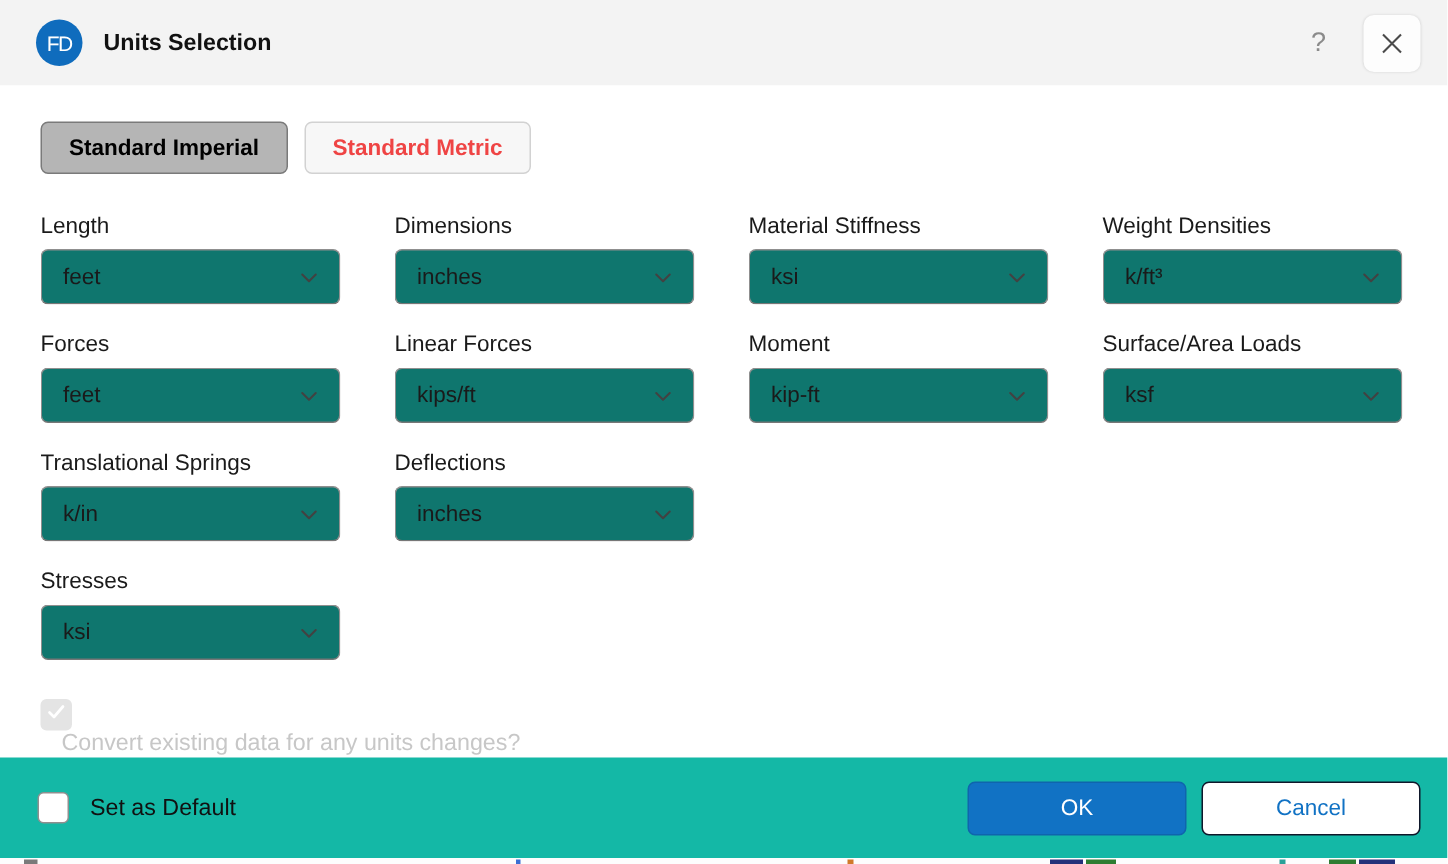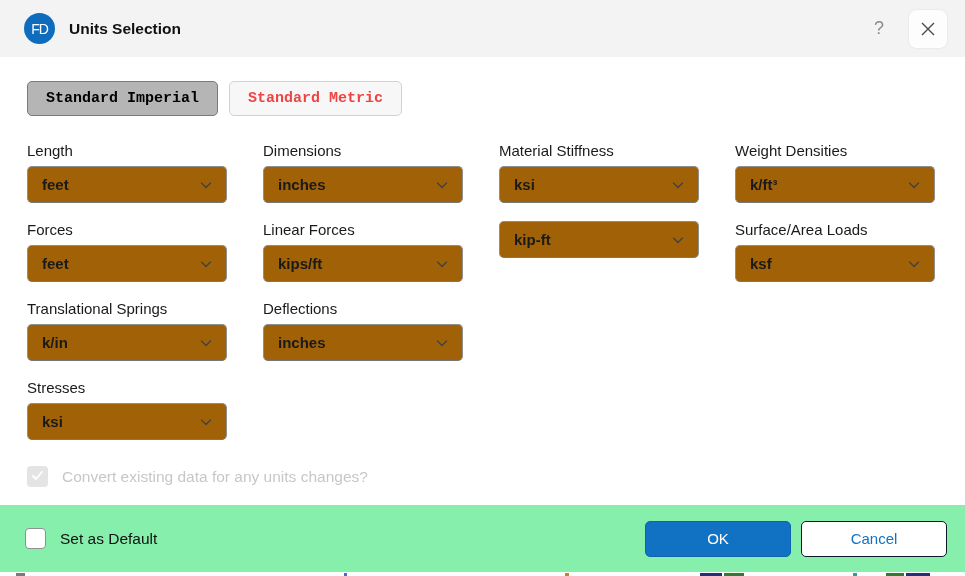--- a/index.html
+++ b/index.html
@@ -60,21 +60,21 @@
 
   .segmented { display: flex; gap: 11px; margin-bottom: 26px; }
   .seg-btn {
     height: 35px;
     padding: 0 18px;
     font-size: 15px;
     font-weight: 700;
     border-radius: 5px;
     display: flex; align-items: center; justify-content: center;
     cursor: pointer;
-    font-family: Liberation Mono, monospace;
+    font-family: Liberation Sans, sans-serif;
   }
   .seg-btn.selected {
     background: #b5b5b5;
     border: 1px solid #7a7a7a;
     color: #000000;
   }
   .seg-btn.unselected {
     background: #f7f7f7;
     border: 1px solid #d2d2d2;
     color: #ef4444;
@@ -92,56 +92,56 @@
   .units-grid > :nth-child(12) { grid-column: 2; grid-row: 4; margin-top: 48px; }
 
   .field-label {
     font-size: 15px;
     color: #1a1a1a;
     margin-bottom: 7px;
     white-space: nowrap;
   }
   .dropdown {
     height: 37px;
-    background: #a16207;
+    background: #0f766e;
     border: 1px solid #8f8f8f;
     border-bottom-color: #777777;
     border-radius: 5px;
     display: flex; align-items: center;
     padding: 0 13px 0 14px;
     cursor: pointer;
-    font-weight: bold;
   }
   .dd-value { flex: 1 1 auto; font-size: 15px; color: #1a1a1a; white-space: nowrap; }
   .dd-chevron { display: flex; align-items: center; }
 
   
   .convert-row {
-    display: flex; align-items: center;
+    display: flex; 
     margin-top: 26px;
+    flex-direction: column;
   }
   .checkbox-disabled {
     width: 21px; height: 21px;
     border-radius: 4px;
     background: #e4e4e4;
     display: flex; align-items: center; justify-content: center;
     flex: 0 0 auto;
   }
   .convert-label {
     margin-left: 14px;
     font-size: 15.5px;
     color: #c7c7c7;
   }
 
   
   .footer {
     position: absolute;
     left: 0; right: 0; bottom: 4px;
     height: 67px;
-    background: #86efac;
+    background: #14b8a6;
     display: flex; align-items: center;
     padding: 0 18px 0 25px;
   }
   .checkbox-empty {
     width: 21px; height: 21px;
     border-radius: 4px;
     background: #ffffff;
     border: 1px solid #8f8f8f;
     cursor: pointer;
     flex: 0 0 auto;
@@ -273,20 +273,21 @@
         <span class="dd-value">kips/ft</span>
         <span class="dd-chevron">
             <svg width="14" height="14" viewBox="0 0 14 14">
               <path d="M2.5 5 L7 9.5 L11.5 5" stroke="#424242" stroke-width="1.4" fill="none" stroke-linecap="round" stroke-linejoin="round"></path>
             </svg>
           </span>
       </div>
     </div>
 
     <div class="cell">
+      <div class="field-label">Moment</div>
       <div class="dropdown">
         <span class="dd-value">kip-ft</span>
         <span class="dd-chevron">
             <svg width="14" height="14" viewBox="0 0 14 14">
               <path d="M2.5 5 L7 9.5 L11.5 5" stroke="#424242" stroke-width="1.4" fill="none" stroke-linecap="round" stroke-linejoin="round"></path>
             </svg>
           </span>
       </div>
     </div>
 

